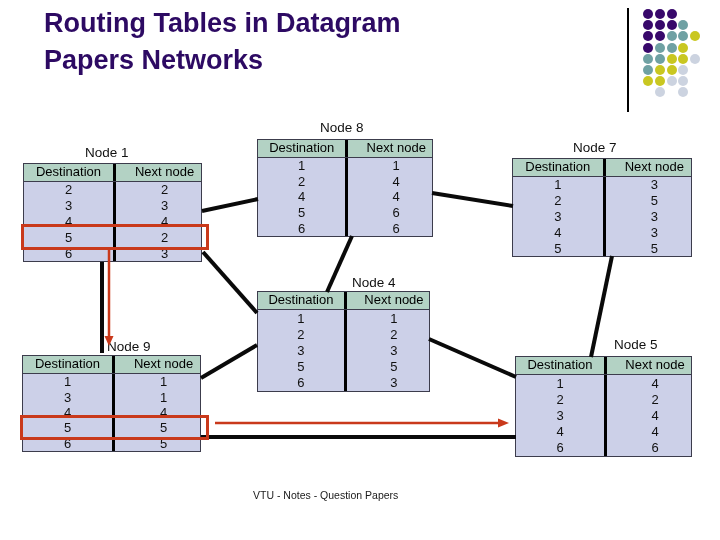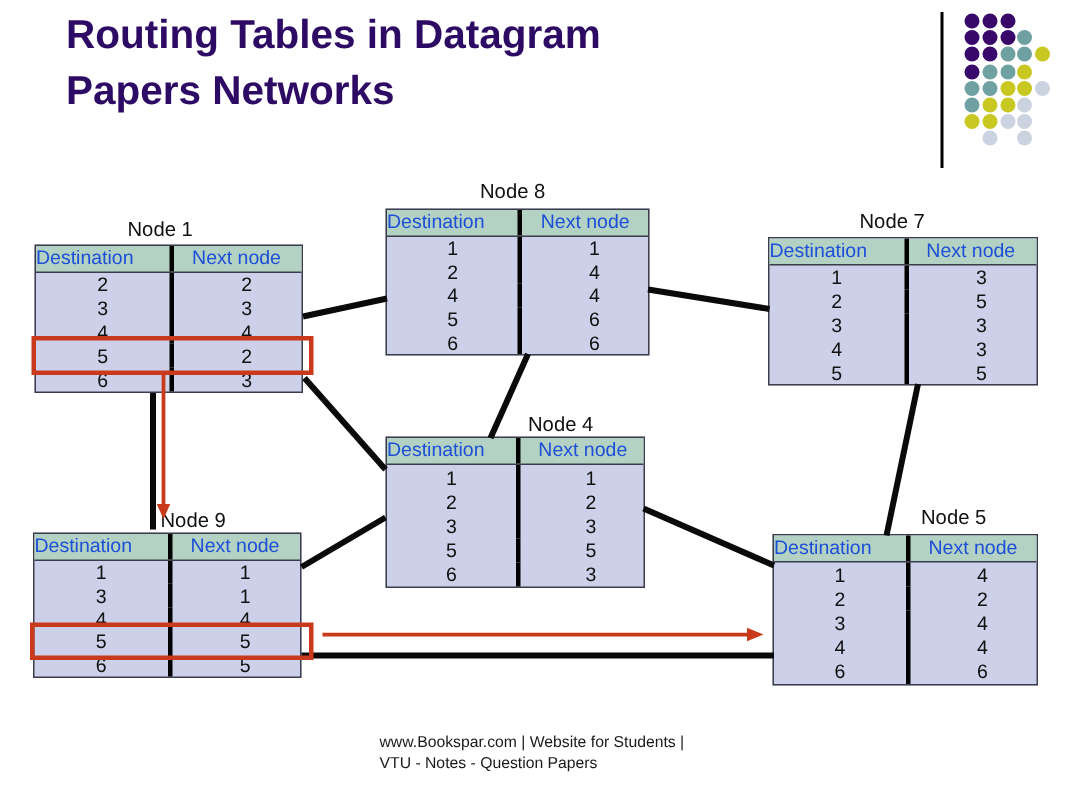--- a/index.html
+++ b/index.html
@@ -6,21 +6,21 @@
   .slide{position:relative;width:720px;height:540px;background:#ffffff;overflow:hidden;
          font-family:"Liberation Sans",sans-serif;border-radius:11px;}
   .main-title{position:absolute;left:44px;top:5px;font-size:27px;font-weight:bold;
               line-height:37px;color:#2d0a63;letter-spacing:0px;}
   .decor-line{position:absolute;left:627px;top:8px;width:2px;height:104px;background:#000;}
   .dot{position:absolute;width:10px;height:10px;border-radius:50%;}
   .node-title{position:absolute;font-size:13.5px;color:#111;white-space:nowrap;}
   .tbl{position:absolute;background:#ccd0e8;border:1px solid #3c3c4c;box-sizing:border-box;
        display:flex;flex-direction:column;}
   .thead{display:flex;background:#b3d2c4;border-bottom:1px solid #3c3c4c;flex:0 0 17px;}
-  .th{font-size:13px;line-height:16px;color:#1d4ed8;box-sizing:border-box;}
+  .th{font-size:13px;line-height:16px;text-align:center;color:#000000;box-sizing:border-box;}
   .tr{display:flex;flex:1;}
   .td{font-size:13px;text-align:center;color:#111;display:flex;align-items:center;
       justify-content:center;box-sizing:border-box;}
   .th:first-child,.td:first-child{flex:0 0 52%;border-right:3px solid #000;}
   .th:last-child,.td:last-child{flex:1;padding-left:12px;}
   svg.overlay{position:absolute;left:0;top:0;pointer-events:none;}
   .footer{position:absolute;left:253px;top:489px;font-size:10.5px;line-height:13.5px;color:#1a1a1a;}
 </style>
 </head>
 <body>
@@ -249,17 +249,16 @@
       <line x1="109" y1="249" x2="109" y2="337" stroke="#c9391b" stroke-width="2.5"></line>
       <polygon points="109,346 104.5,336 113.5,336" fill="#c9391b"></polygon>
     </g>
     <g>
       <line x1="215" y1="423" x2="499" y2="423" stroke="#c9391b" stroke-width="2.5"></line>
       <polygon points="509,423 498,418.5 498,427.5" fill="#c9391b"></polygon>
     </g>
   </svg>
 
   <div class="footer">
-    <div>www.Bookspar.com | Website for Students |</div>
     <div>VTU - Notes - Question Papers</div>
   </div>
 
 </div>
 
 </body></html>

